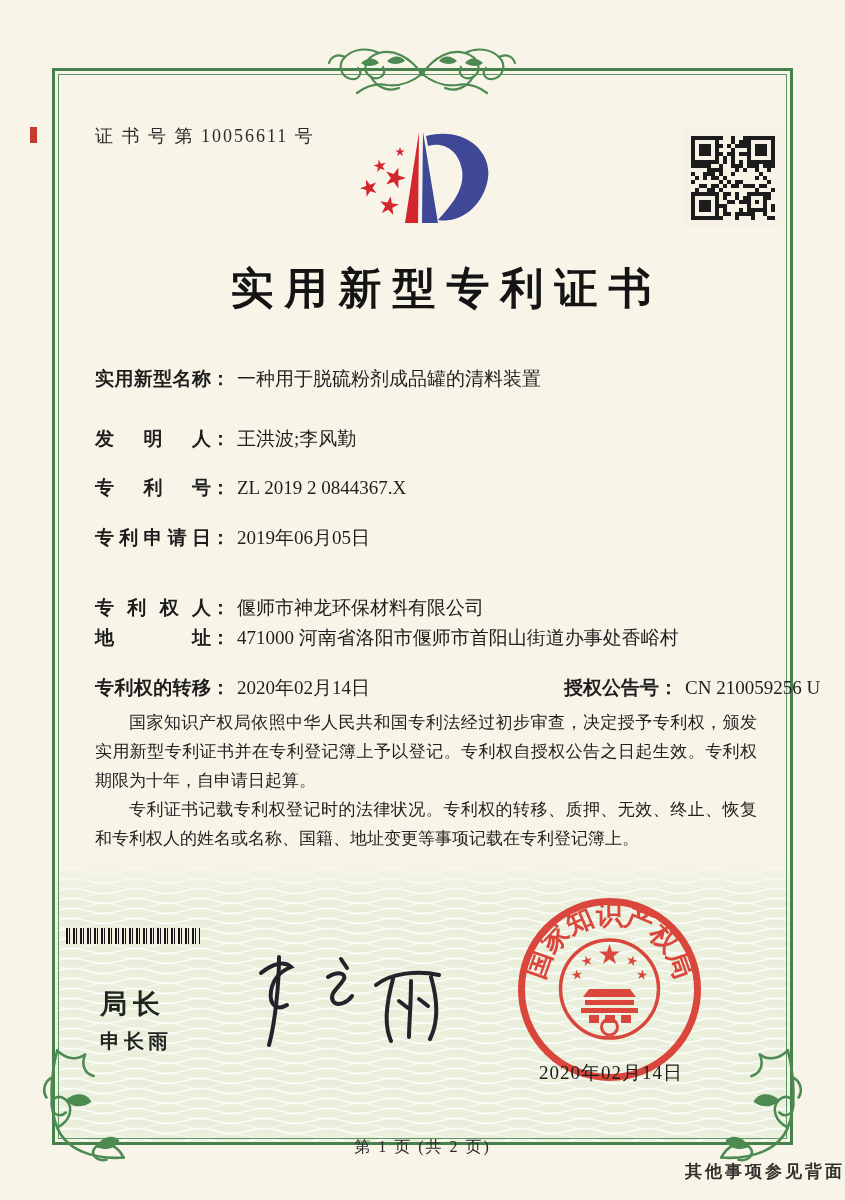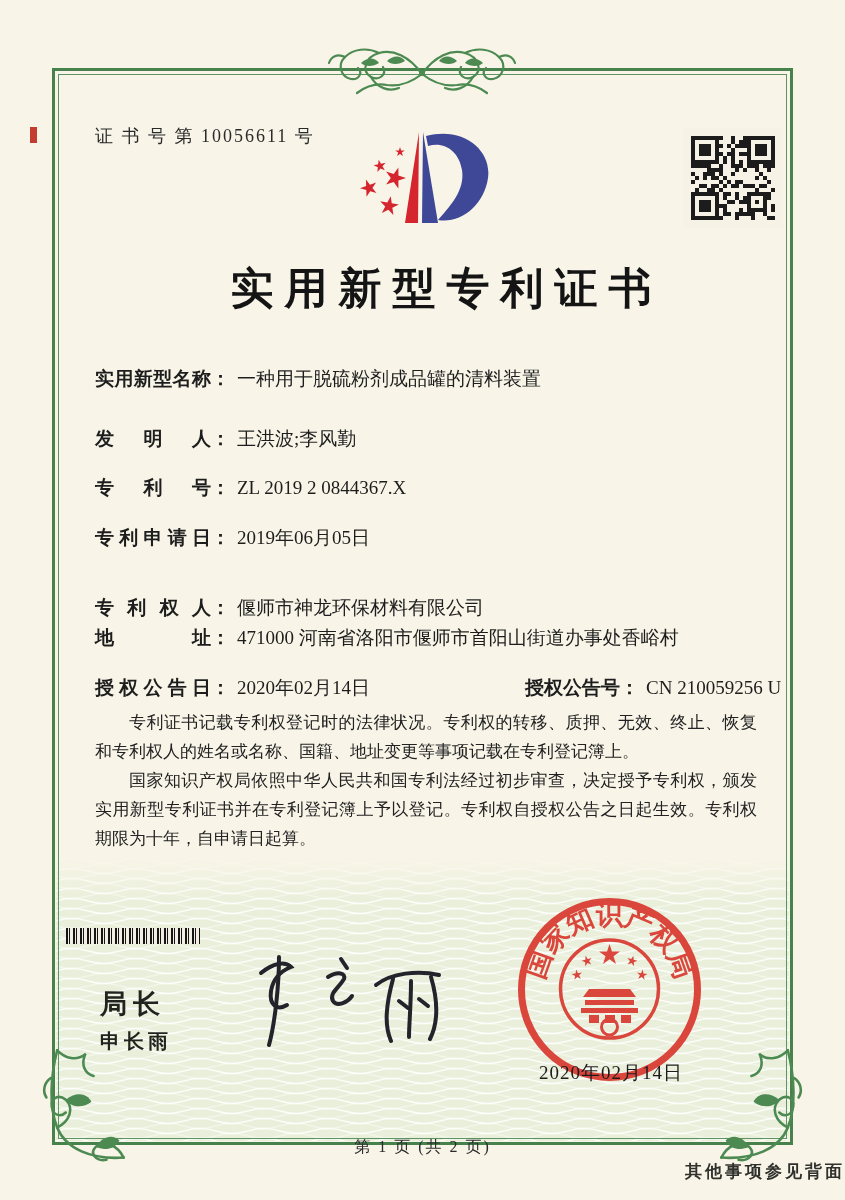--- a/index.html
+++ b/index.html
@@ -19,21 +19,21 @@
   .logo{position:absolute;left:348px;top:128px;width:150px;height:118px;z-index:4;}
   .qr{position:absolute;left:683px;top:128px;z-index:4;}
 
   .title{position:absolute;left:52px;top:260px;width:741px;text-align:center;font-size:43px;font-weight:700;letter-spacing:11px;color:#141414;z-index:4;margin-left:24px;}
 
   .frow{position:absolute;left:95px;font-size:19px;color:#1d1d1d;z-index:4;white-space:nowrap;}
   .flabel{display:inline-block;width:116px;text-align:justify;text-align-last:justify;font-weight:600;vertical-align:bottom;}
   .colon{font-weight:600;}
   .fvalue{margin-left:7px;}
   .grant2{position:absolute;left:430px;top:0;}
-  .grant2 .flabel{width:auto;font-weight:600;}
+  .grant2 .flabel{width:auto;font-weight:600;margin-left:39px;}
 
   .paras{position:absolute;left:95px;top:708px;width:662px;z-index:4;}
   .paras p{margin:0;font-size:17px;line-height:29px;text-indent:2em;color:#222;text-align:justify;}
 
   .barcode{position:absolute;left:66px;top:928px;width:134px;height:16px;z-index:4;
     background:repeating-linear-gradient(90deg,#151515 0 2px,#f2efe2 2px 3px,#151515 3px 4px,#f2efe2 4px 7px,#151515 7px 9px,#f2efe2 9px 10px,#151515 10px 11px,#f2efe2 11px 14px);}
 
   .officer-title{position:absolute;left:100px;top:986px;font-size:27px;font-weight:700;color:#20241f;z-index:4;letter-spacing:6px;}
   .officer-name{position:absolute;left:100px;top:1028px;font-size:20px;font-weight:700;color:#20241f;z-index:4;letter-spacing:4px;}
   .signature{position:absolute;left:233px;top:945px;z-index:4;}
@@ -285,29 +285,29 @@
   <div class="frow" style="top:525px">
     <span class="flabel">专利申请日</span><span class="colon">：</span><span class="fvalue">2019年06月05日</span>
   </div>
   <div class="frow" style="top:595px">
     <span class="flabel">专利权人</span><span class="colon">：</span><span class="fvalue">偃师市神龙环保材料有限公司</span>
   </div>
   <div class="frow" style="top:625px">
     <span class="flabel">地址</span><span class="colon">：</span><span class="fvalue">471000 河南省洛阳市偃师市首阳山街道办事处香峪村</span>
   </div>
   <div class="frow" style="top:675px;width:680px">
-    <span class="flabel">授权公告日</span><span class="colon">：</span><span class="fvalue">2020年02月14日</span>
+    <span class="flabel">专利权的转移</span><span class="colon">：</span><span class="fvalue">2020年02月14日</span>
     <span class="grant2">
       <span class="flabel">授权公告号</span><span class="colon">：</span><span class="fvalue">CN 210059256 U</span>
     </span>
   </div>
 
   <div class="paras">
+    <p>国家知识产权局依照中华人民共和国专利法经过初步审查，决定授予专利权，颁发实用新型专利证书并在专利登记簿上予以登记。专利权自授权公告之日起生效。专利权期限为十年，自申请日起算。</p>
     <p>专利证书记载专利权登记时的法律状况。专利权的转移、质押、无效、终止、恢复和专利权人的姓名或名称、国籍、地址变更等事项记载在专利登记簿上。</p>
-    <p>国家知识产权局依照中华人民共和国专利法经过初步审查，决定授予专利权，颁发实用新型专利证书并在专利登记簿上予以登记。专利权自授权公告之日起生效。专利权期限为十年，自申请日起算。</p>
   </div>
 
   <div class="barcode"></div>
 
   <div class="officer-title">局长</div>
   <div class="officer-name">申长雨</div>
 
   <svg class="signature" width="215" height="110" viewBox="0 0 215 110">
     <g fill="none" stroke="#23232b" stroke-width="4" stroke-linecap="round">
       <path d="M28 28 C40 18 52 16 58 22 C48 26 40 34 38 46 C36 60 44 66 54 60"></path>

